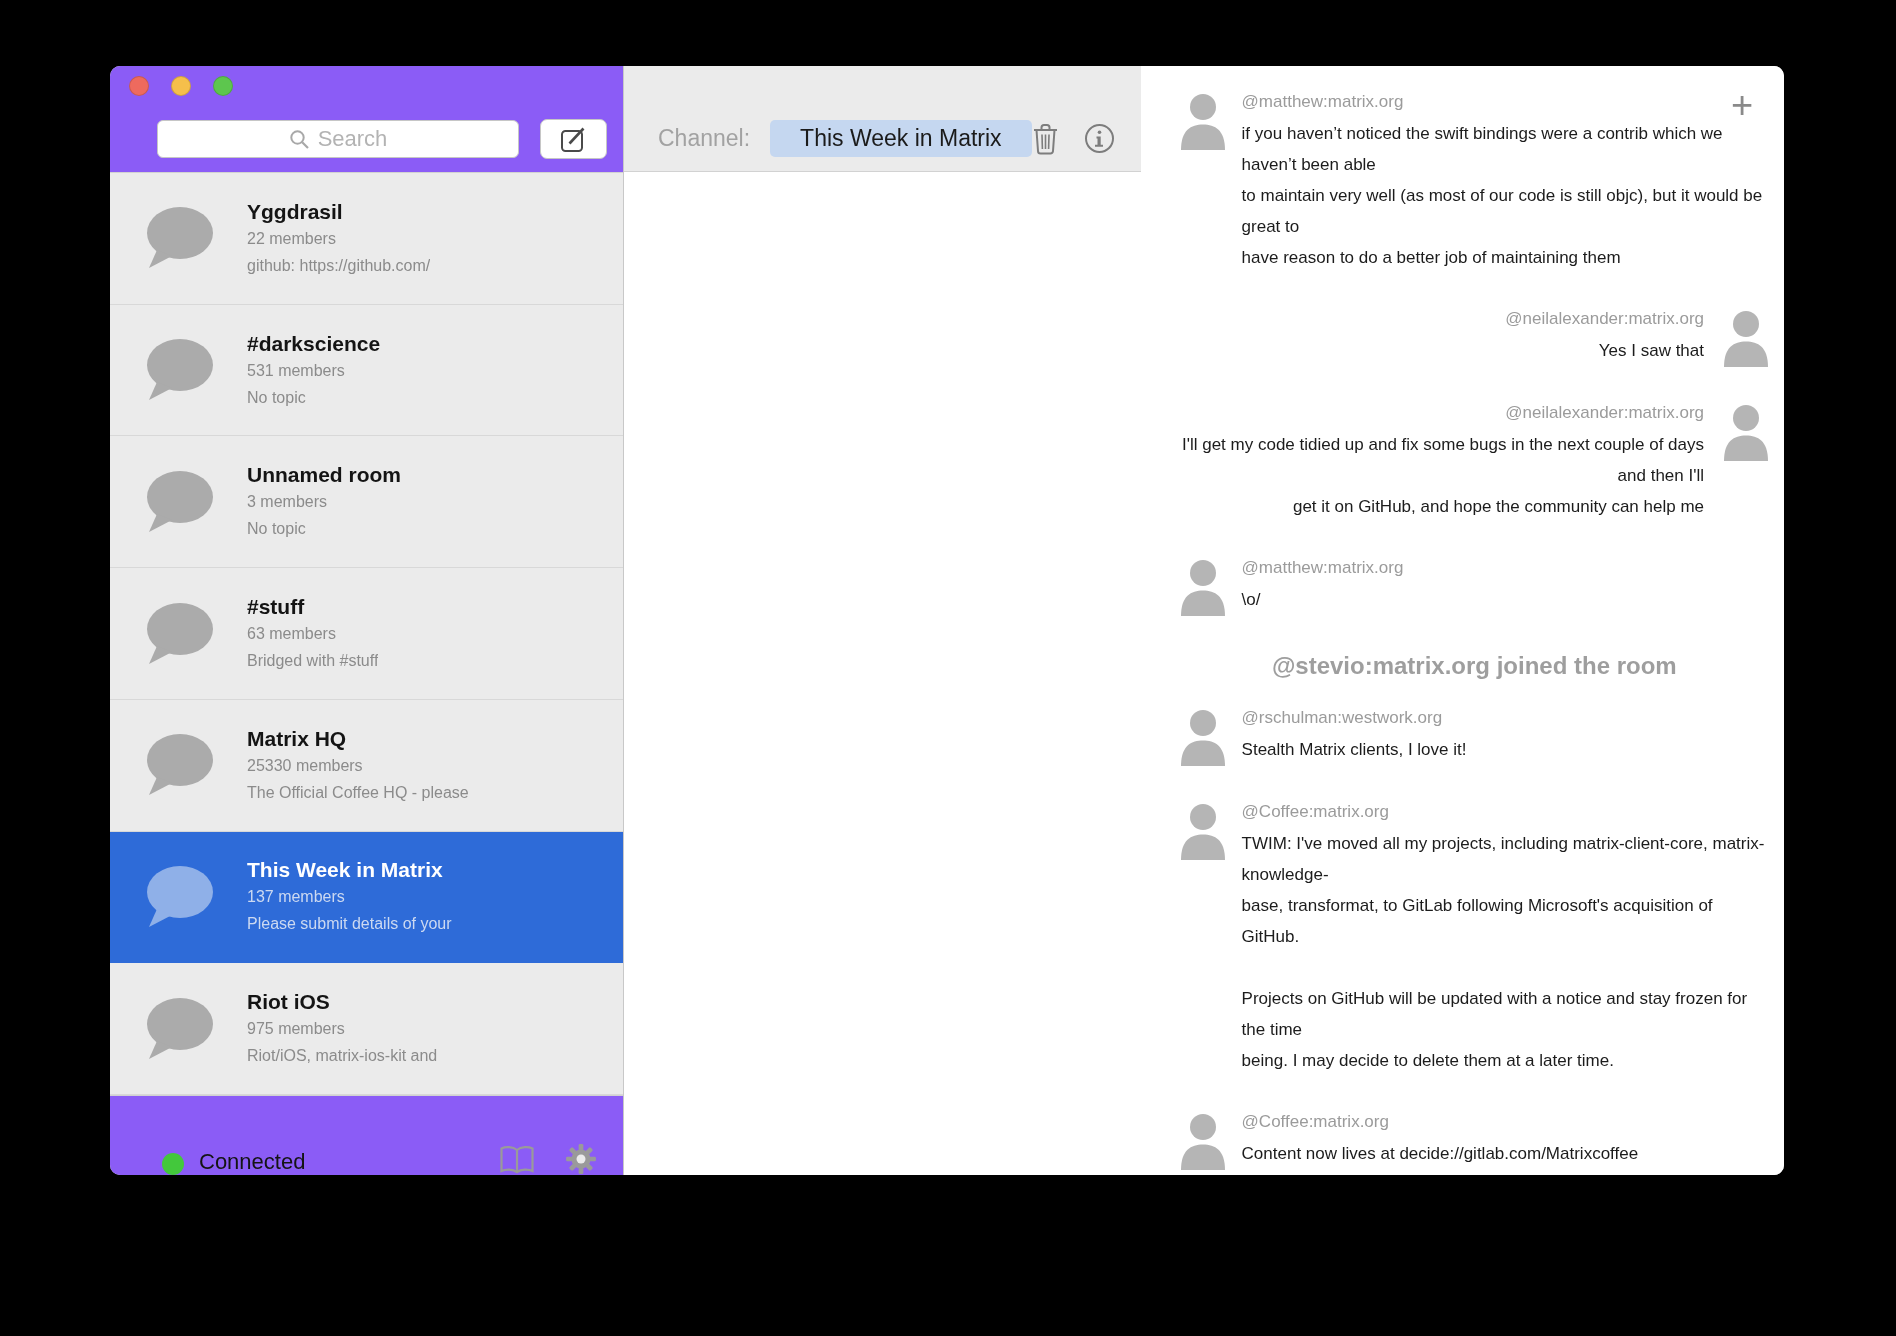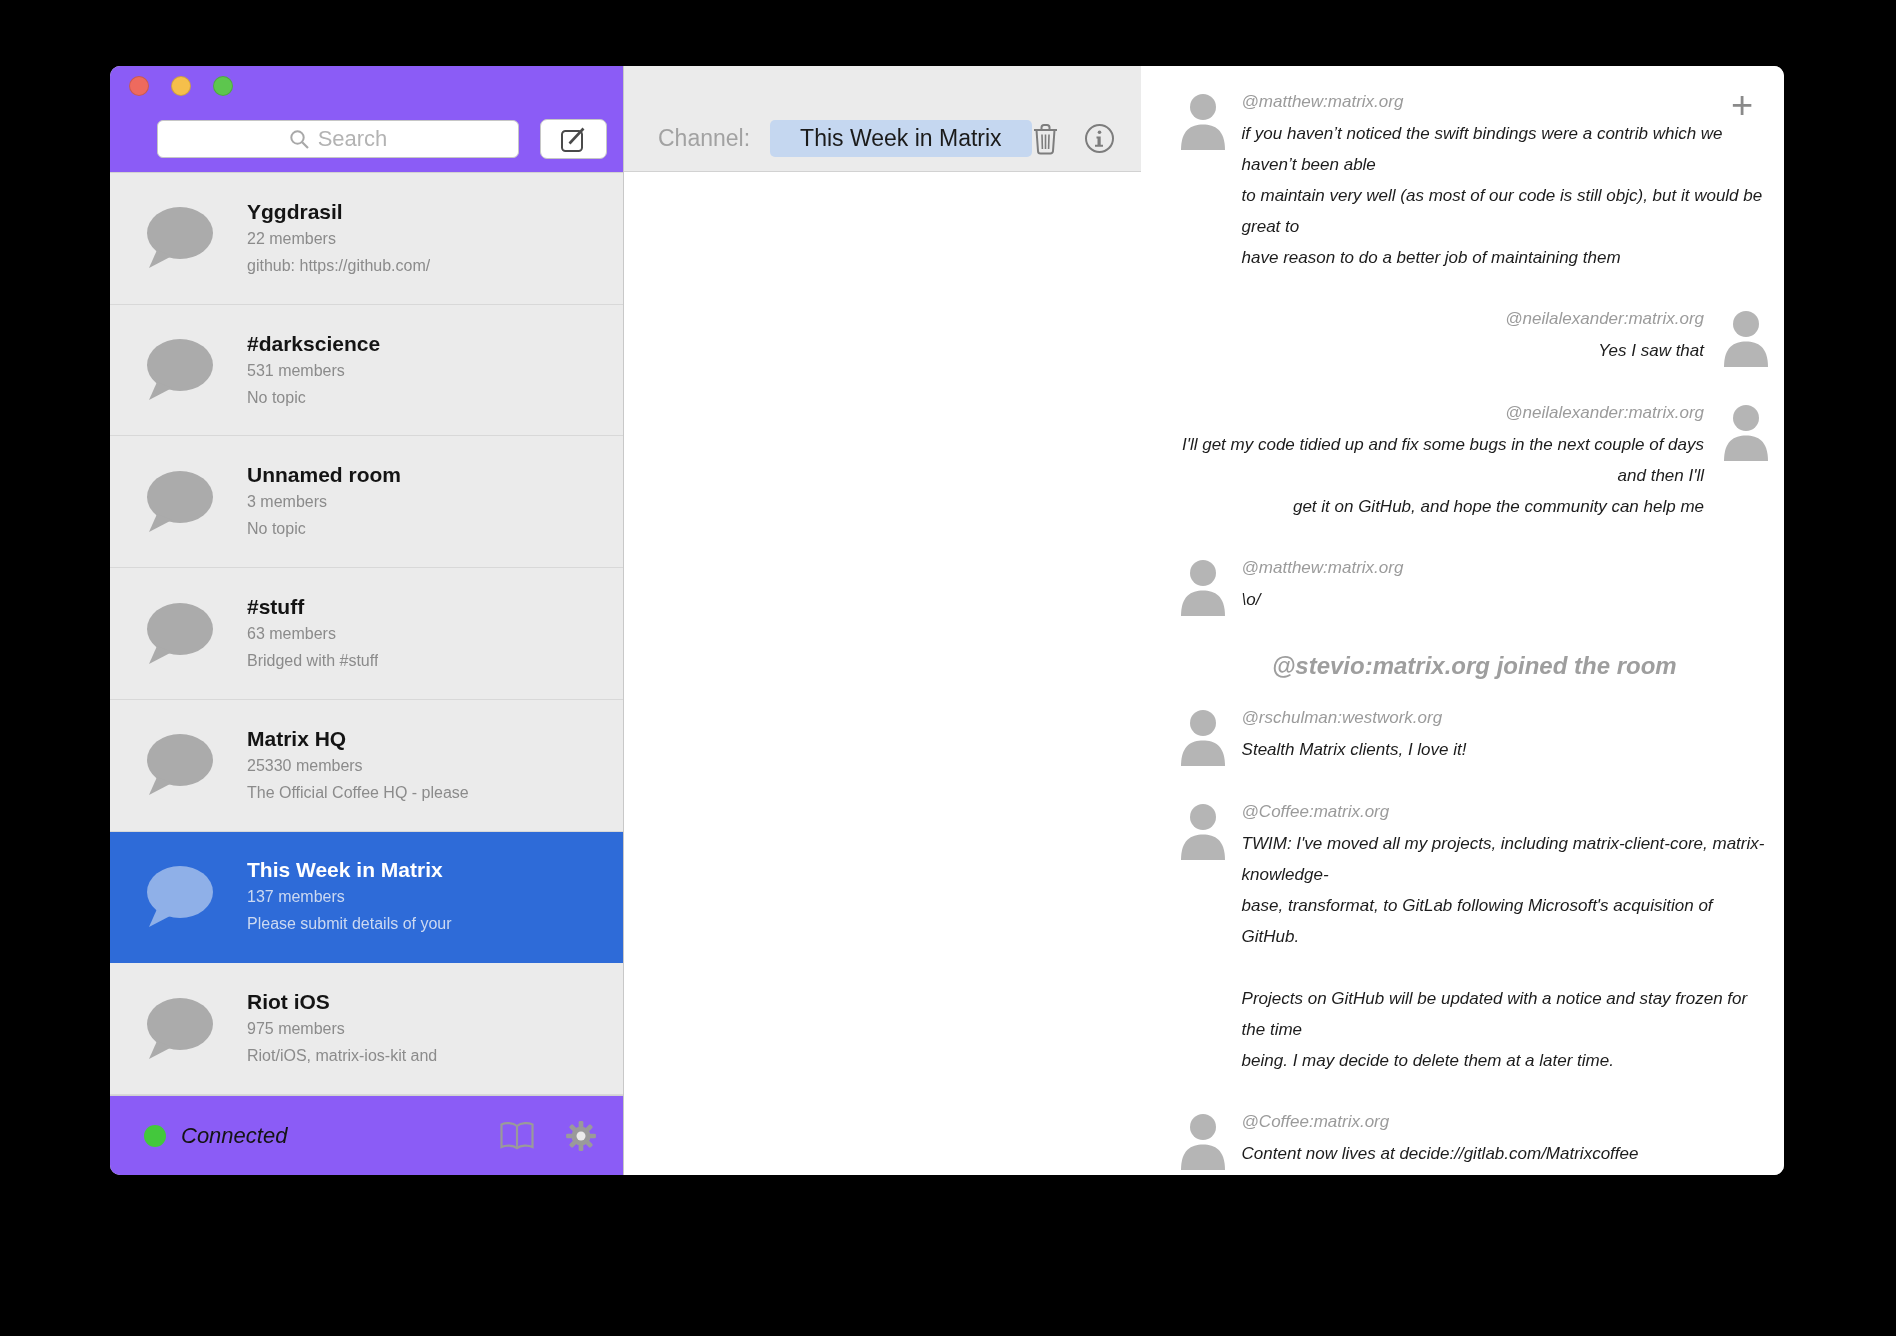--- a/index.html
+++ b/index.html
@@ -36,37 +36,37 @@
   .room { flex:1 1 0; display:flex; align-items:center; padding-left:32px; border-bottom:1px solid #d8d8d8; background:#ebebeb; }
   .room .bubble { width:72px; height:64px; flex:none; color:#ababab; }
   .room .meta { margin-left:33px; overflow:hidden; white-space:nowrap; }
   .room .name { font-size:21px; font-weight:700; color:#141414; line-height:27px; }
   .room .members, .room .topic { font-size:16px; color:#8b8b8b; line-height:27px; }
   .room.selected { background:#2e6bd8; border-bottom-color:#2e6bd8; }
   .room.selected .bubble { color:#8fb0e8; }
   .room.selected .name { color:#ffffff; }
   .room.selected .members, .room.selected .topic { color:#ccd9f1; }
 
-  .sb-footer { height:80px; flex:none; border-top:1px solid #d2d2d2; display:flex; align-items:center; padding:0 26px 0 34px;font-style:italic; }
+  .sb-footer { height:80px; flex:none; border-top:1px solid #d2d2d2; display:flex; align-items:flex-end; padding:0 26px 0 52px; }
   .status-dot { width:22px; height:22px; border-radius:50%; background:#43c83c; flex:none; }
   .status-label { margin-left:15px; font-size:22px; color:#141414; }
   .sb-footer .spacer { flex:1; }
   .icon-btn { display:flex; align-items:center; justify-content:center; }
   .sb-footer .icon-btn + .icon-btn { margin-left:30px; }
 
   
   .chat { flex:1; display:flex; background:#ffffff; min-width:0; }
   .chat-header { height:106px; flex:none; background:#ebebeb; border-bottom:1px solid #d2d2d2;
     display:flex; align-items:center; padding:40px 26px 0 34px; }
   .chan-label { font-size:23px; color:#a2a2a2; }
   .chan-pill { margin-left:20px; background:#c5d7f0; border-radius:5px; padding:5px 30px; font-size:23px; color:#1b1b1b; }
   .chat-header .spacer { flex:1; }
   .chat-header .icon-btn + .icon-btn { margin-left:25px; }
 
-  .msgs { flex:1; overflow:hidden; padding:26px 14px 0 38px;font-style:italic; }
+  .msgs { flex:1; overflow:hidden; padding:26px 14px 0 38px; }
   .msg { display:flex; align-items:flex-start; margin-bottom:36px; }
   .msg .avatar { width:48px; height:58px; flex:none; }
   .msg .content { min-width:0; flex:1; }
   .msg.left .content { margin-left:15px; }
   .msg.right { flex-direction:row-reverse; }
   .msg.right .content { margin-right:18px; text-align:right; }
   .sender { font-size:17px; color:#9b9b9b; line-height:20px; margin-bottom:6px; }
   .mtext { font-size:17px; color:#1c1c1c; line-height:31px; white-space:pre-line; }
   .notice { text-align:center; font-size:24px; font-weight:600; color:#9e9e9e; margin:30px 0 28px 0; }
 

